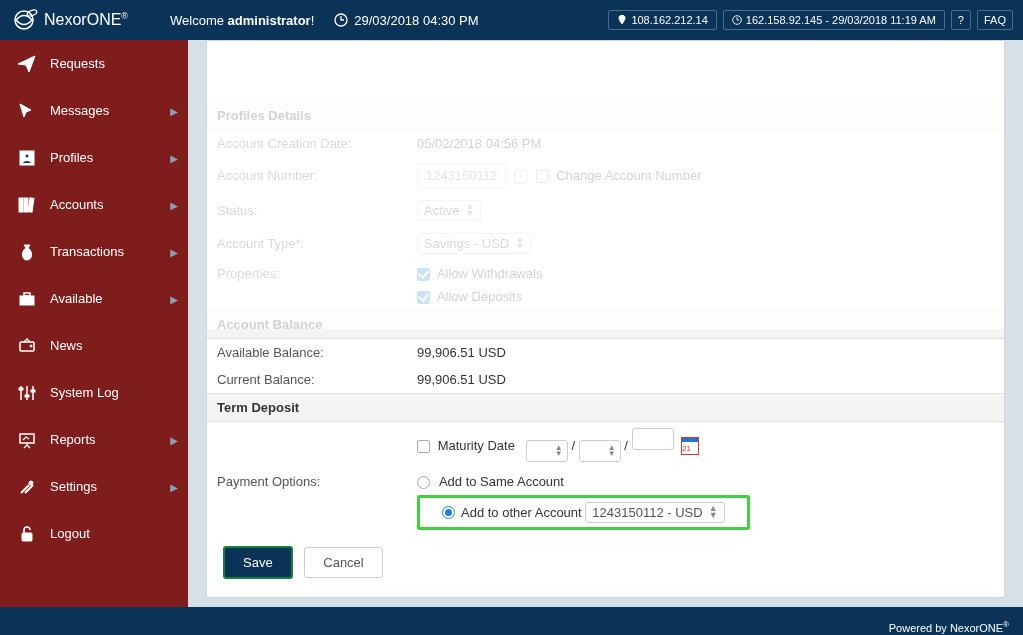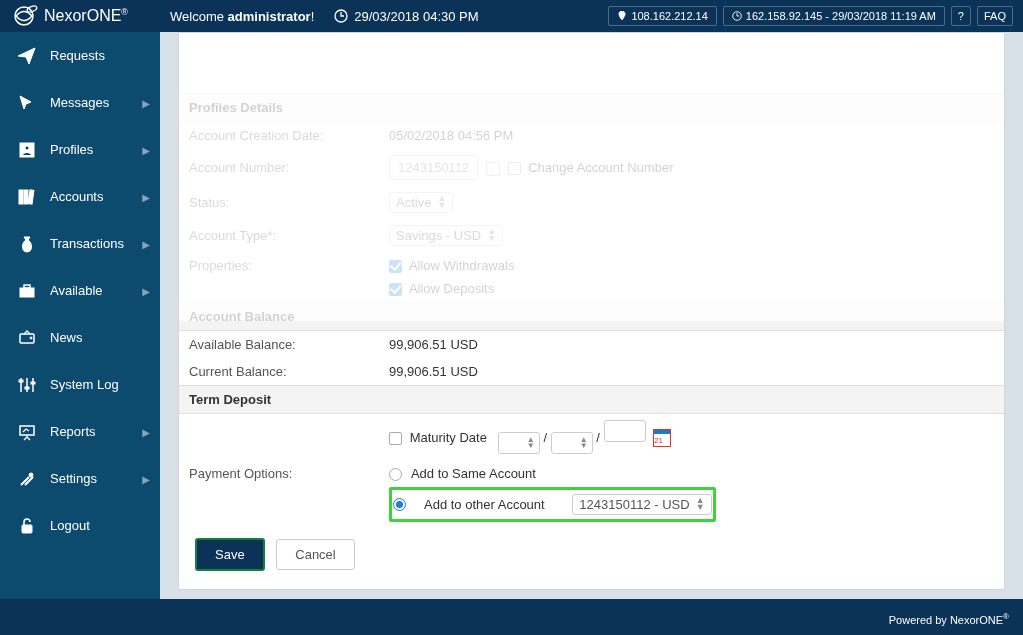--- a/index.html
+++ b/index.html
@@ -1,31 +1,31 @@
 <!DOCTYPE html>
 <html><head>
 <meta charset="utf-8">
 <style>
   * { margin:0; padding:0; box-sizing:border-box; font-family: "Helvetica Neue", Arial, sans-serif; }
   body { background:#d7e0e6; width:1023px; height:635px; overflow:hidden; font-size:13px; color:#333; }
 
   
-  .header { background:#0a3357; height:32px; display:flex; align-items:center; padding:0 10px; color:#fff; }
+  .header { background:#0a3357; height:40px; display:flex; align-items:center; padding:0 10px; color:#fff; }
   .header .logo { display:flex; align-items:center; gap:4px; font-size:16px; width:160px; }
   .header .welcome { font-size:13px; margin-right:20px; }
   .header .welcome strong { font-weight:bold; }
   .header .datetime { font-size:13px; }
   .header .spacer { flex:1; }
   .header .ip-box { border:1px solid #4b6d8b; border-radius:2px; padding:3px 8px; font-size:11px; display:flex; align-items:center; gap:4px; margin-left:6px; }
   .header .ip-box .pin-icon { width:10px; height:10px; }
   .header .faq-btn { border:1px solid #4b6d8b; border-radius:2px; padding:3px 6px; font-size:11px; margin-left:6px; cursor:pointer; }
 
   
   .layout { display:flex; height:calc(635px - 44px - 24px); }
-  .sidebar { width:160px; background:#0c4a6e; display:flex; flex-direction:column; }
+  .sidebar { width:188px; background:#7f1d1d; display:flex; flex-direction:column; }
   .side-item { display:flex; align-items:center; gap:12px; height:47px; padding:0 12px 0 16px; color:#fff; font-size:13px; cursor:pointer; position:relative; }
   .side-item .icon { width:22px; display:flex; justify-content:center; align-items:center; }
   .side-item .arrow { position:absolute; right:10px; top:50%; transform:translateY(-50%); color:#8aa2b8; font-size:10px; }
 
   .content { flex:1; padding:0 18px; overflow:auto; }
   .panel { background:#fff; border:1px solid #d5d5d5; border-radius:2px; margin-top:0; padding-bottom:14px; position:relative; }
   
   .faded-overlay { position:absolute; left:0; right:0; top:0; height:288px; background:rgba(255,255,255,0.78); pointer-events:none; }
 
   table.form { width:100%; border-collapse:collapse; }
@@ -36,21 +36,21 @@
   .faux-input { border:1px solid #ccc; border-radius:3px; padding:4px 8px; display:inline-block; color:#888; background:#fff; }
   .info-icon { display:inline-block; width:14px; height:14px; border:1px solid #bbb; color:#bbb; font-size:10px; text-align:center; line-height:12px; border-radius:2px; margin:0 4px; cursor:pointer; }
   .checkbox { display:inline-block; width:13px; height:13px; border:1px solid #aaa; border-radius:2px; vertical-align:middle; margin-right:4px; position:relative; }
   .checkbox.checked { background:#1a7de0; border-color:#1a7de0; }
   .checkbox.checked::after { content:""; position:absolute; left:2px; top:-1px; width:5px; height:8px; border:solid #fff; border-width:0 2px 2px 0; transform:rotate(40deg); }
   .select { border:1px solid #ccc; border-radius:3px; padding:2px 6px; display:inline-flex; align-items:center; gap:6px; color:#555; background:#fff; cursor:pointer; }
   .select .caret { font-size:9px; color:#888; line-height:7px; display:flex; flex-direction:column; }
   .radio { display:inline-block; width:13px; height:13px; border:1px solid #aaa; border-radius:50%; vertical-align:middle; margin-right:6px; position:relative; }
   .radio.checked { border-color:#1a7de0; }
   .radio.checked::after { content:""; position:absolute; left:2px; top:2px; width:7px; height:7px; background:#1a7de0; border-radius:50%; }
-  .highlight-box { border:3px solid #3fd23f; padding:4px 1px; display:inline-flex; align-items:center; border-radius:2px;gap:12px; }
+  .highlight-box { border:3px solid #3fd23f; padding:4px 22px; display:inline-flex; align-items:center; border-radius:2px; }
 
   .date-input { border:1px solid #ccc; border-radius:3px; width:42px; height:22px; display:inline-flex; align-items:center; justify-content:flex-end; padding-right:4px; }
   .date-input .caret { font-size:8px; color:#888; line-height:6px; display:flex; flex-direction:column; }
   .date-text { border:1px solid #ccc; border-radius:3px; width:42px; height:22px; display:inline-block; }
   .cal-icon { display:inline-block; width:18px; height:18px; border:1px solid #d33; position:relative; vertical-align:middle; margin-left:4px; cursor:pointer; background:#fff; }
   .cal-icon::before { content:""; position:absolute; left:0; right:0; top:0; height:4px; background:linear-gradient(#2d6fb5,#1a7de0); }
   .cal-icon .num { position:absolute; left:0; right:0; bottom:0; font-size:8px; color:#d33; text-align:left; line-height:10px; }
 
   .actions { padding:10px 16px 4px; }
   .btn { display:inline-block; padding:7px 18px; border-radius:3px; font-size:13px; cursor:pointer; margin-right:8px; }

